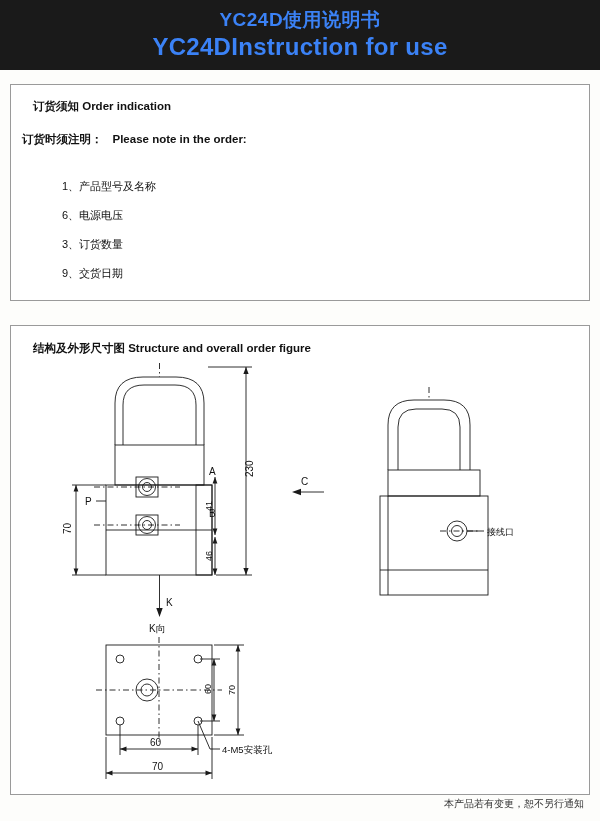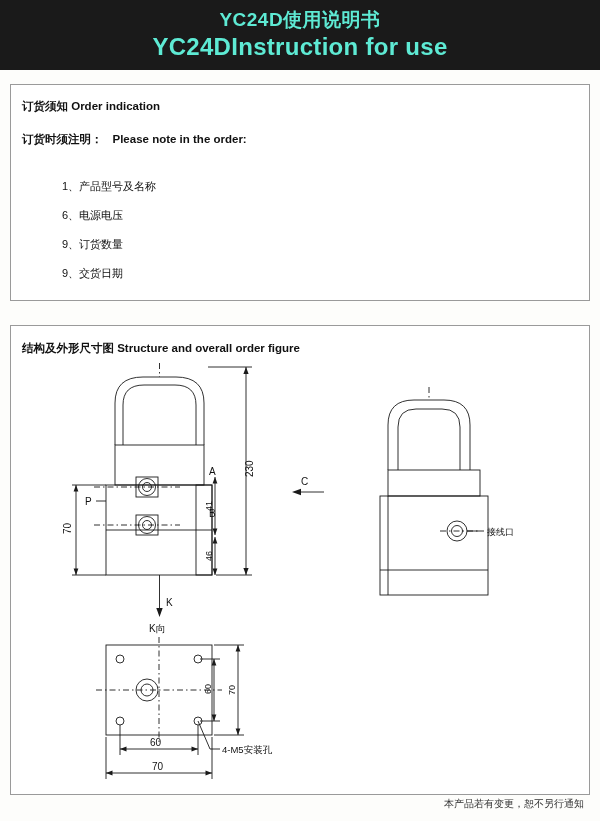--- a/index.html
+++ b/index.html
@@ -17,21 +17,21 @@
     left: 0; top: 0;
     width: 600px; height: 821px;
     background: #fdfdfb;
   }
   
   .header {
     position: absolute;
     left: 0; top: 0;
     width: 600px; height: 70px;
     background: #1a1a1a;
-    color: #5eead4;
+    color: #3b82f6;
     display: flex;
     flex-direction: column;
     align-items: center;
     justify-content: center;
   }
   .header .line1 {
     font-size: 19px;
     font-weight: bold;
     letter-spacing: 0.5px;
     line-height: 1.25;
@@ -55,20 +55,21 @@
   #figure-panel {
     left: 10px; top: 325px;
     width: 580px; height: 470px;
   }
   .panel-title {
     position: absolute;
     font-size: 11.5px;
     font-weight: bold;
     color: #111;
     white-space: nowrap;
+    margin-left: 11px;
   }
   #order-title { left: 22px; top: 99px; }
   #figure-title { left: 22px; top: 341px; }
 
   .subtitle {
     position: absolute;
     left: 22px; top: 132px;
     font-size: 11.5px;
     font-weight: bold;
     white-space: nowrap;
@@ -113,21 +114,21 @@
 
   <div class="panel" id="order-panel"></div>
   <div class="panel-title" id="order-title">订货须知 Order indication</div>
   <div class="subtitle">
     <span>订货时须注明：</span><span class="en">Please note in the order:</span>
   </div>
 
   <div class="list" id="list-cn">
     <div class="item">1、产品型号及名称</div>
     <div class="item">6、电源电压</div>
-    <div class="item">9、订货数量</div>
+    <div class="item">3、订货数量</div>
     <div class="item">9、交货日期</div>
   </div>
 
   <div class="panel" id="figure-panel"></div>
   <div class="panel-title" id="figure-title">结构及外形尺寸图  Structure and overall order figure</div>
 
   <div class="drawing">
     <svg width="580" height="470" viewBox="0 0 580 470" xmlns="http://www.w3.org/2000/svg">
       <g fill="none" stroke="#1a1a1a" stroke-width="0.9" stroke-linecap="butt">
 

